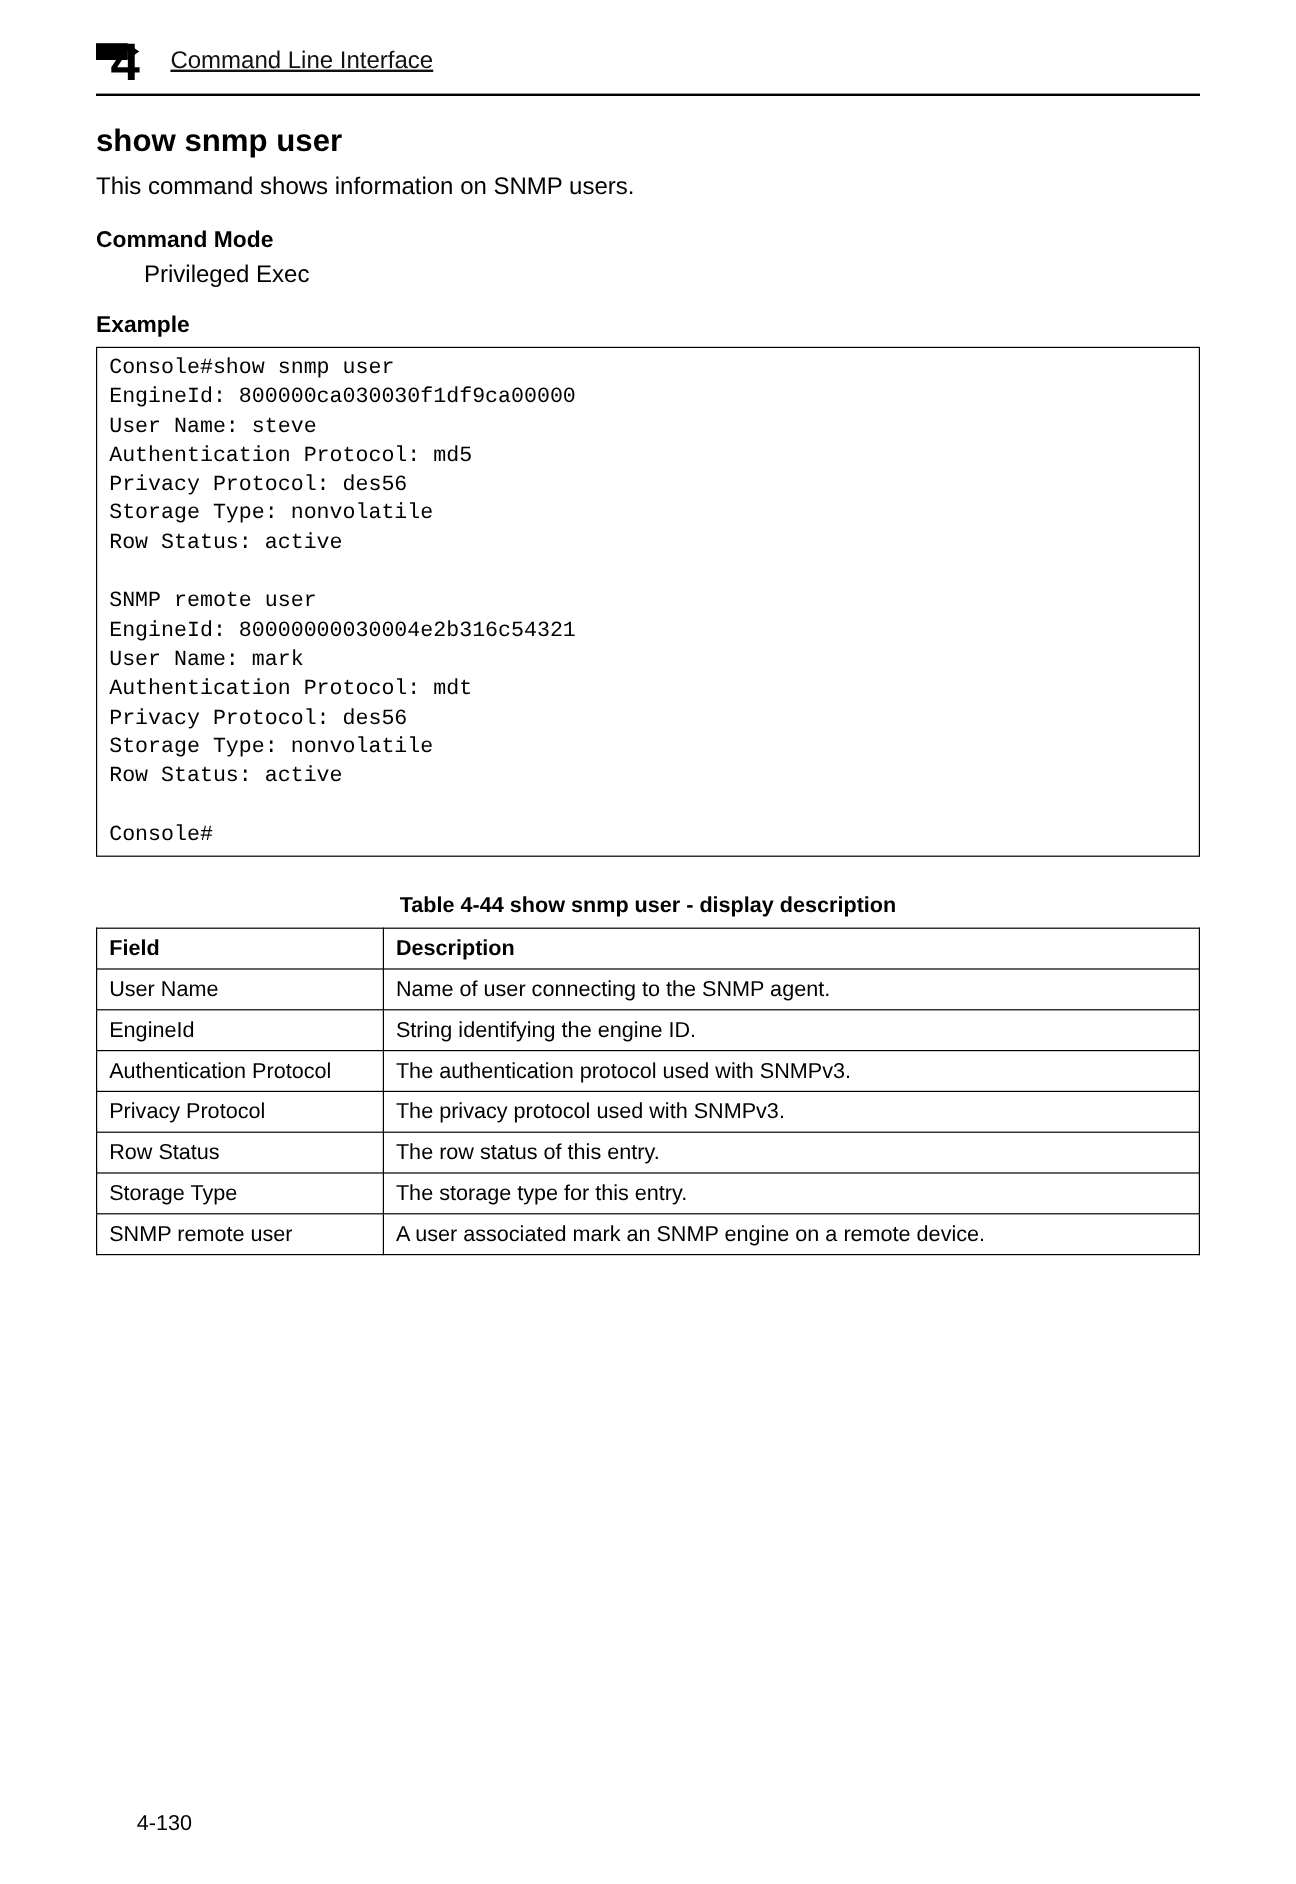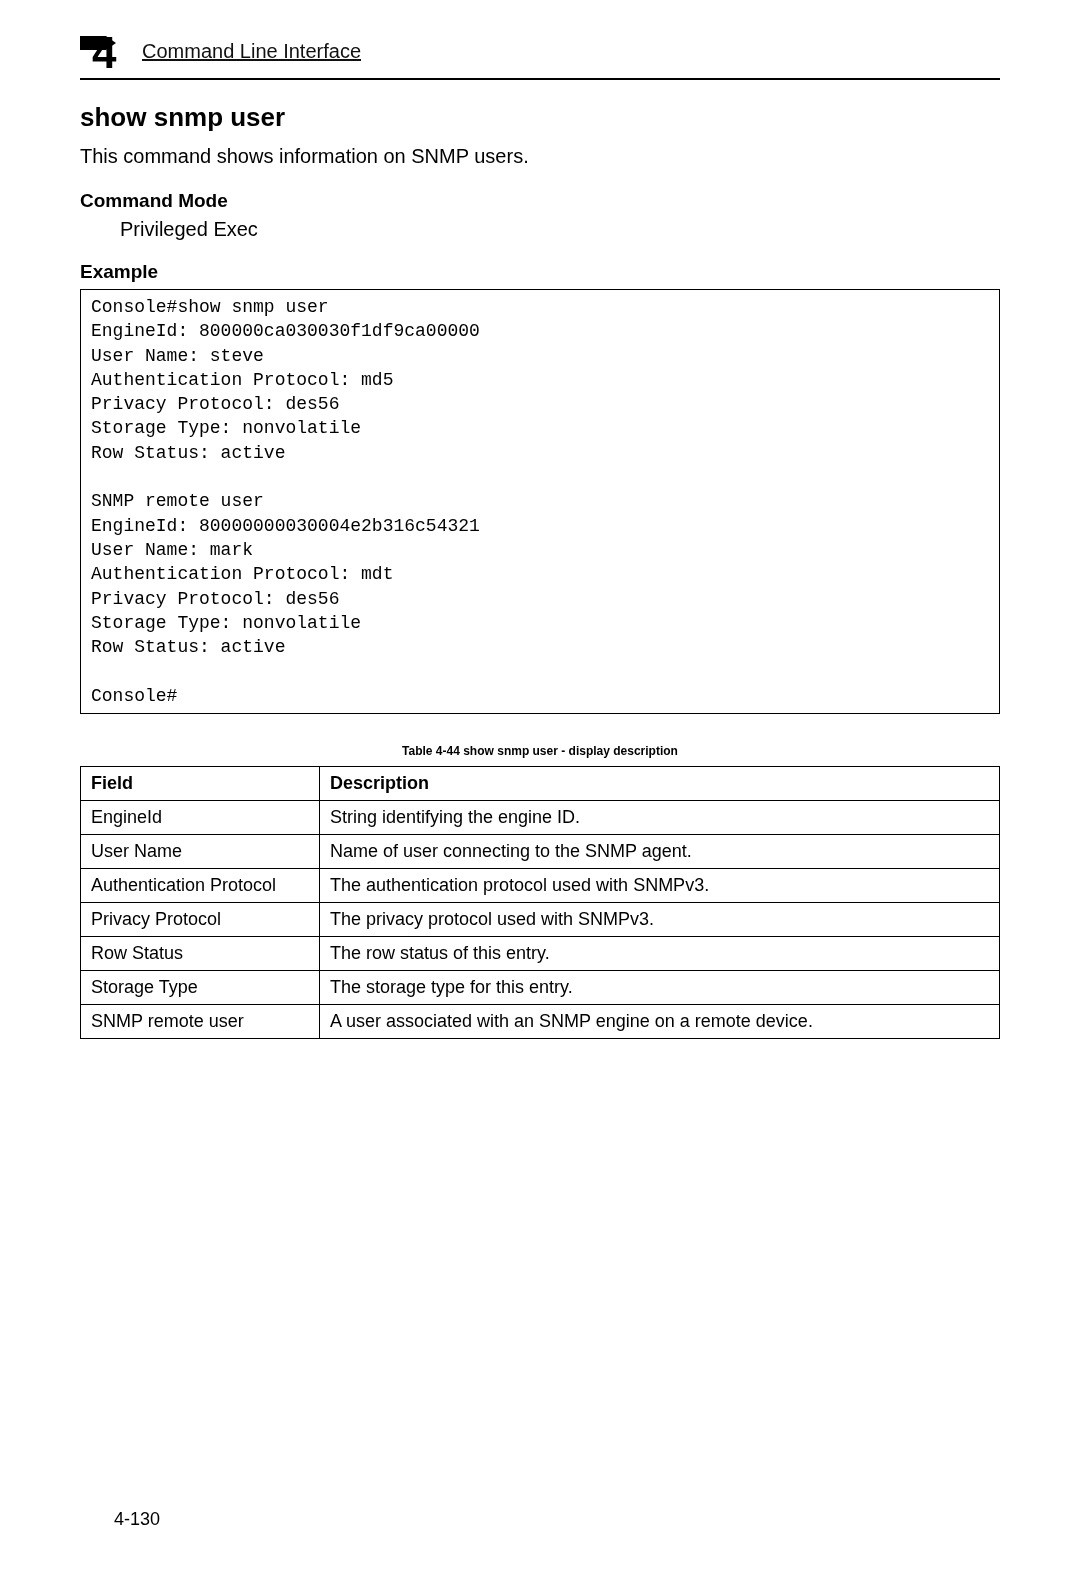--- a/index.html
+++ b/index.html
@@ -90,21 +90,21 @@
       padding: 5px 10px;
       font-family: "Courier New", Courier, monospace;
       font-size: 18px;
       line-height: 1.35;
       white-space: pre;
       margin-bottom: 30px;
       margin-top: 4px;
     }
     .table-caption {
       text-align: center;
-      font-size: 12px;
+      font-size: 18px;
       font-weight: bold;
       margin-bottom: 8px;
     }
     table.desc-table {
       width: 100%;
       border-collapse: collapse;
       font-size: 18px;
     }
     table.desc-table th,
     table.desc-table td {
@@ -173,45 +173,45 @@
       <col>
     </colgroup>
     <thead>
       <tr>
         <th>Field</th>
         <th>Description</th>
       </tr>
     </thead>
     <tbody>
       <tr>
+        <td>User Name</td>
+        <td>Name of user connecting to the SNMP agent.</td>
+      </tr>
+      <tr>
         <td>EngineId</td>
         <td>String identifying the engine ID.</td>
       </tr>
       <tr>
-        <td>User Name</td>
-        <td>Name of user connecting to the SNMP agent.</td>
-      </tr>
-      <tr>
         <td>Authentication Protocol</td>
         <td>The authentication protocol used with SNMPv3.</td>
       </tr>
       <tr>
         <td>Privacy Protocol</td>
         <td>The privacy protocol used with SNMPv3.</td>
       </tr>
       <tr>
         <td>Row Status</td>
         <td>The row status of this entry.</td>
       </tr>
       <tr>
         <td>Storage Type</td>
         <td>The storage type for this entry.</td>
       </tr>
       <tr>
         <td>SNMP remote user</td>
-        <td>A user associated with an SNMP engine on a remote device.</td>
+        <td>A user associated mark an SNMP engine on a remote device.</td>
       </tr>
     </tbody>
   </table>
 
 </div>
 
 <div class="page-num">4-130</div>
 
 </body></html>

